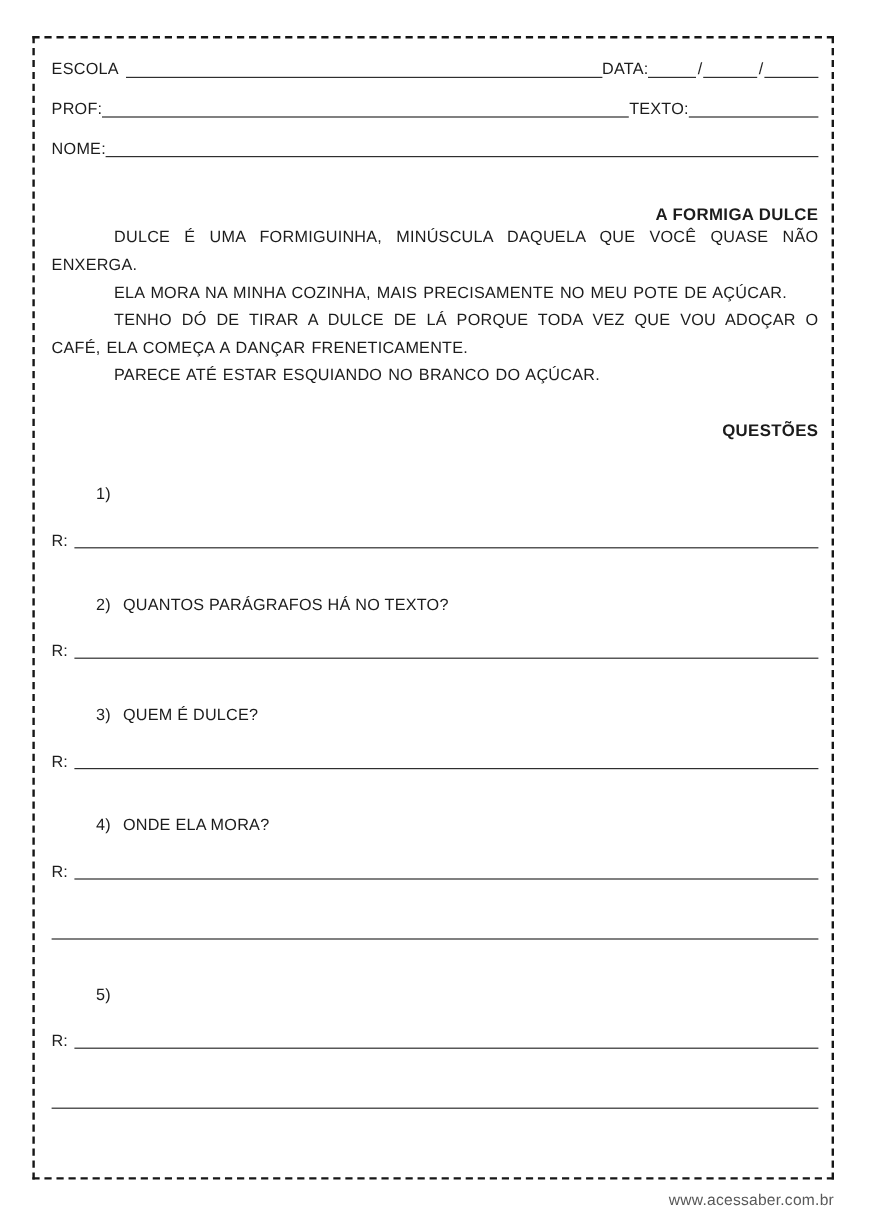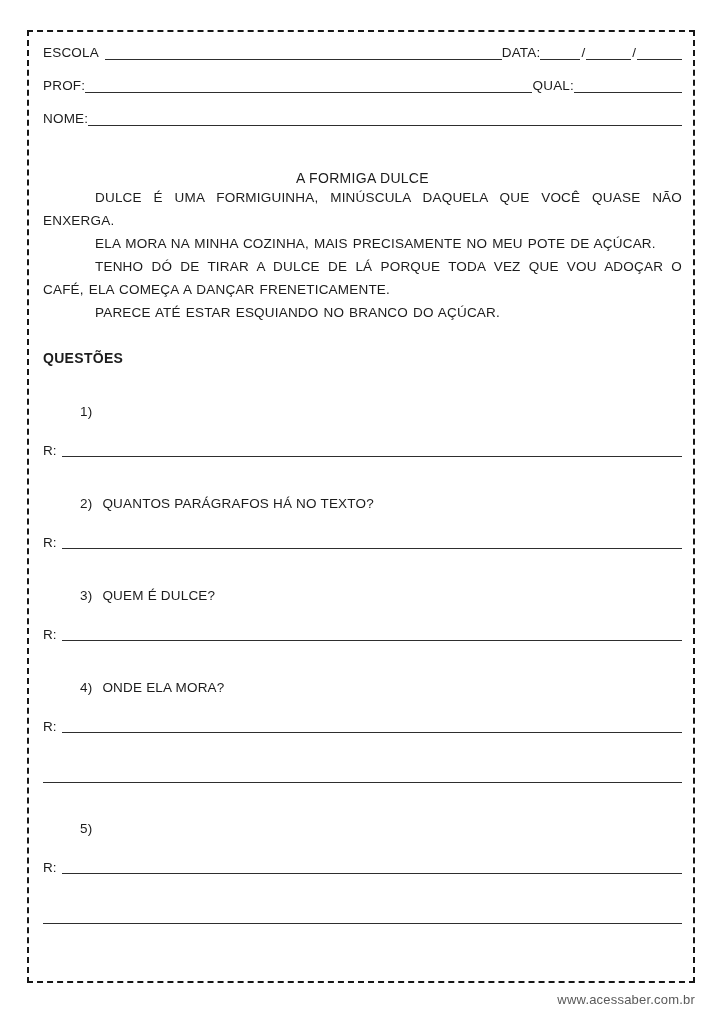--- a/index.html
+++ b/index.html
@@ -16,53 +16,53 @@
     position:absolute;
     left:27px; top:30px;
     width:668px; height:953px;
     border:2px dashed #161616;
     padding:14px 11px 0 14px;
     overflow:hidden;
   }
   
   .hrow {
     display:flex;
-    align-items:flex-start;
+    align-items:center;
     height:24px;
     margin-bottom:9px;
     white-space:nowrap;
   }
   .hlabel { line-height:1; padding-bottom:1px; letter-spacing:.2px; }
   .wline {
     flex:1 1 auto;
     border-bottom:1.5px solid #2e2e2e;
     height:14px;
     margin-bottom:1px;
   }
   .wline.dseg { flex:0 0 40px; }
   .wline.dseg2 { flex:0 0 45px; }
   .wline.tseg { flex:0 0 108px; }
   .slash { line-height:1; padding:0 1px 1px 1px; }
   
   .title {
-    text-align:center;
-    font-weight:normal;
+    text-align:right;
+    font-weight:bold;
     font-size:14px;
     margin-top:34px;
     letter-spacing:.3px;
   }
   .para {
     text-align:justify;
     text-indent:52px;
     line-height:23px;
     letter-spacing:.2px;
     word-spacing:1px;
   }
   .questions-title {
-    text-align:left;
+    text-align:right;
     font-weight:bold;
     font-size:14px;
     margin-top:26px;
     letter-spacing:.3px;
   }
   
   .question { margin-top:37px; }
   .questions .question:first-child { margin-top:37px; }
   .q-row {
     display:flex;
@@ -105,21 +105,21 @@
       <span class="hlabel">DATA:</span>
       <span class="wline dseg"></span>
       <span class="slash">/</span>
       <span class="wline dseg2"></span>
       <span class="slash">/</span>
       <span class="wline dseg2"></span>
     </div>
     <div class="hrow">
       <span class="hlabel">PROF:</span>
       <span class="wline"></span>
-      <span class="hlabel">QUAL:</span>
+      <span class="hlabel">TEXTO:</span>
       <span class="wline tseg"></span>
     </div>
     <div class="hrow">
       <span class="hlabel">NOME:</span>
       <span class="wline"></span>
     </div>
   </div>
 
   <h1 class="title">A FORMIGA DULCE</h1>
 

